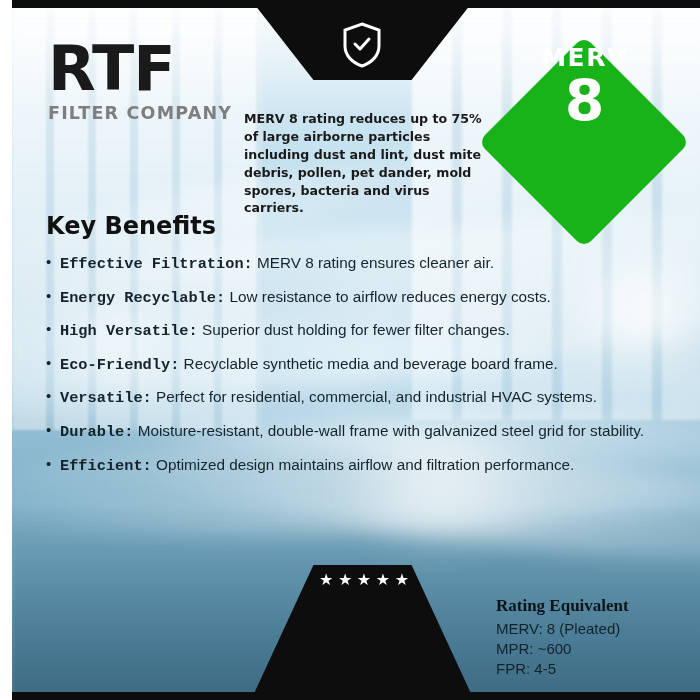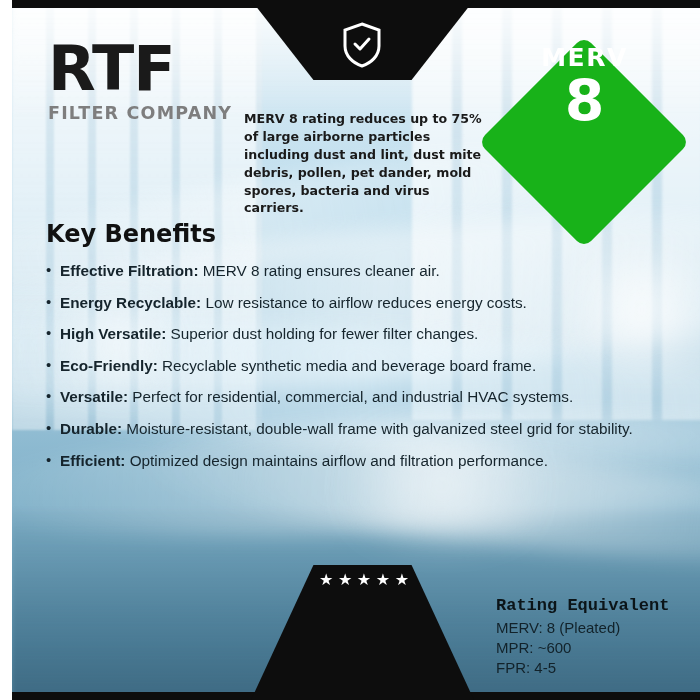--- a/index.html
+++ b/index.html
@@ -220,21 +220,21 @@
     font-family: "DejaVu Sans", sans-serif;
     font-weight: 700;
     font-size: 57px;
     line-height: 1.05;
     margin-top: 2px;
   }
 
   
   .benefits {
     position: absolute;
-    left: 34px; top: 220px;
+    left: 34px; top: 212px;
     width: 630px;
   }
   .benefits-title {
     font-family: "DejaVu Sans", sans-serif;
     font-weight: 700;
     font-size: 24px;
     color: #111;
     margin-bottom: 12px;
   }
   .benefit {
@@ -247,21 +247,21 @@
     color: #15242c;
   }
   .bullet {
     flex: 0 0 auto;
     width: 14px;
     font-size: 15px;
     line-height: 1.38;
     color: #15242c;
   }
   .benefit b {
-    font-family: Liberation Sans, sans-serif;
+    font-family: Liberation Mono, monospace;
     font-weight: 700;
   }
 
   
   .stars {
     position: absolute;
     left: 307px; top: 570px;
     width: 90px;
     display: flex;
     justify-content: space-between;
@@ -270,21 +270,21 @@
     letter-spacing: 0px;
   }
 
   
   .rating-block {
     position: absolute;
     left: 484px; top: 596px;
     color: #0e1a20;
   }
   .rating-title {
-    font-family: Liberation Mono, monospace;
+    font-family: Liberation Serif, serif;
     font-weight: 700;
     font-size: 17px;
     margin-bottom: 3px;
     color: #0b1418;
   }
   .rating-line {
     font-family: "Liberation Sans", sans-serif;
     font-size: 15px;
     line-height: 1.33;
     color: #12222a;

